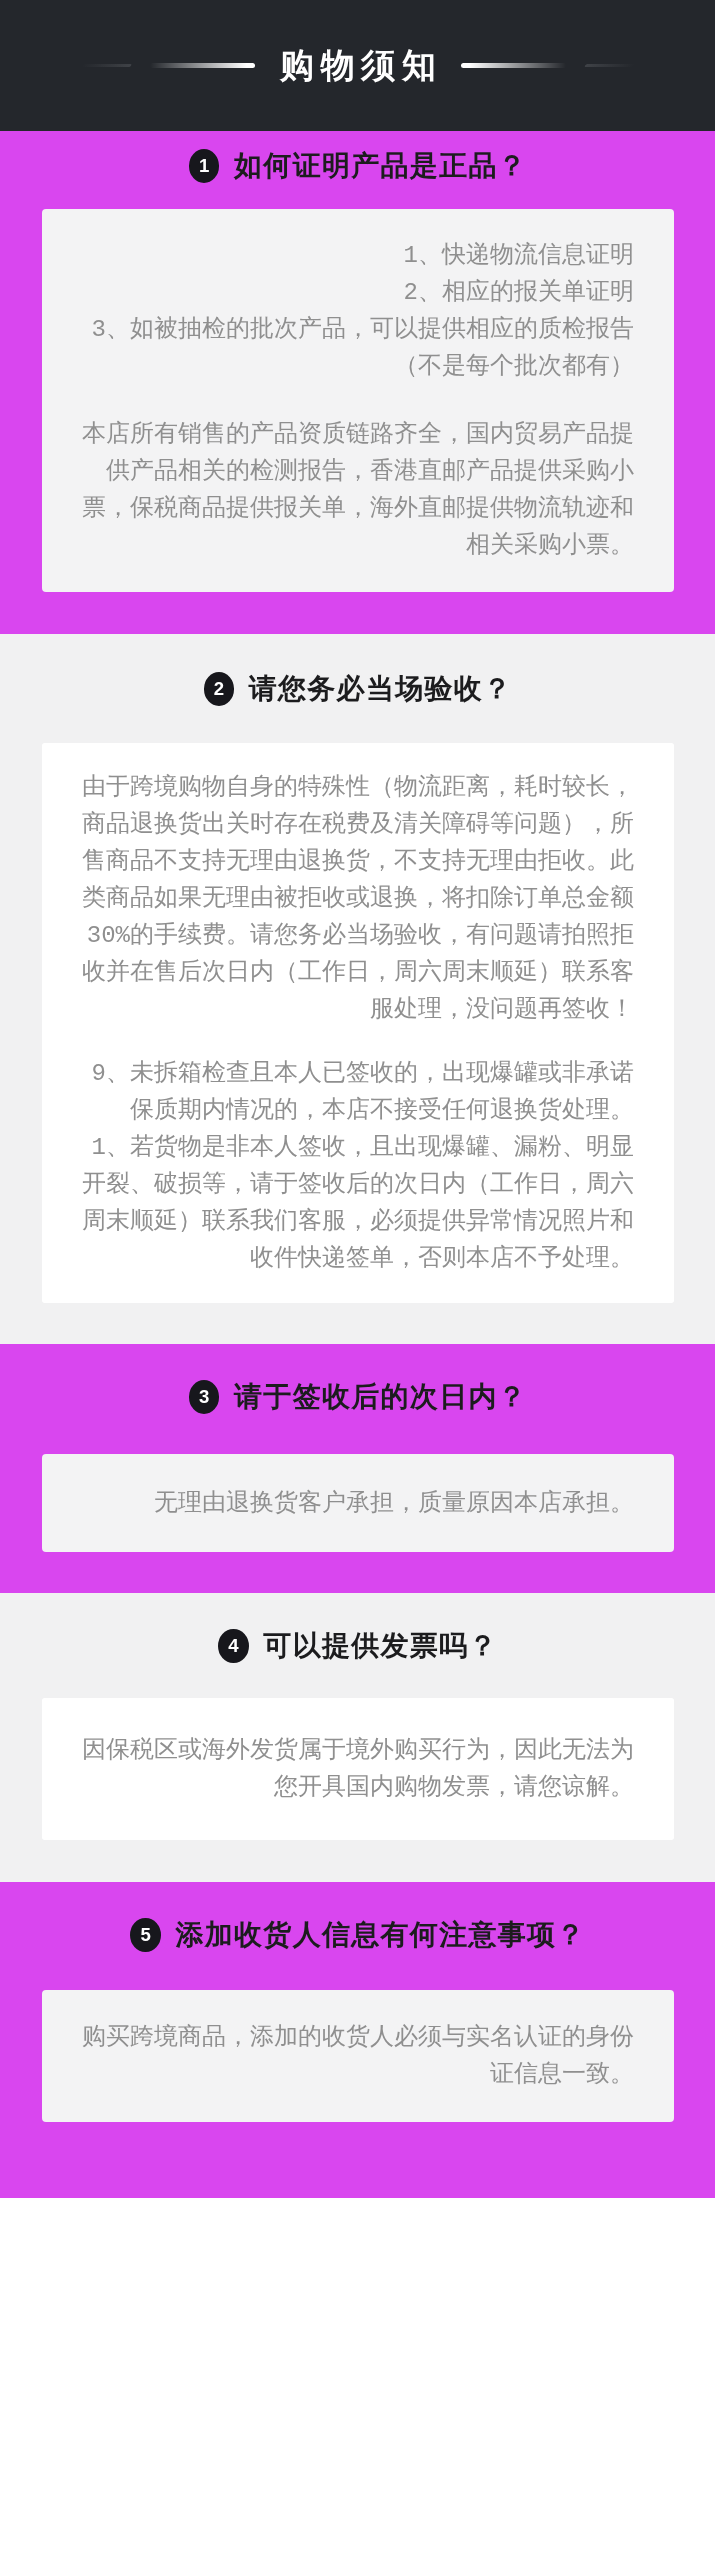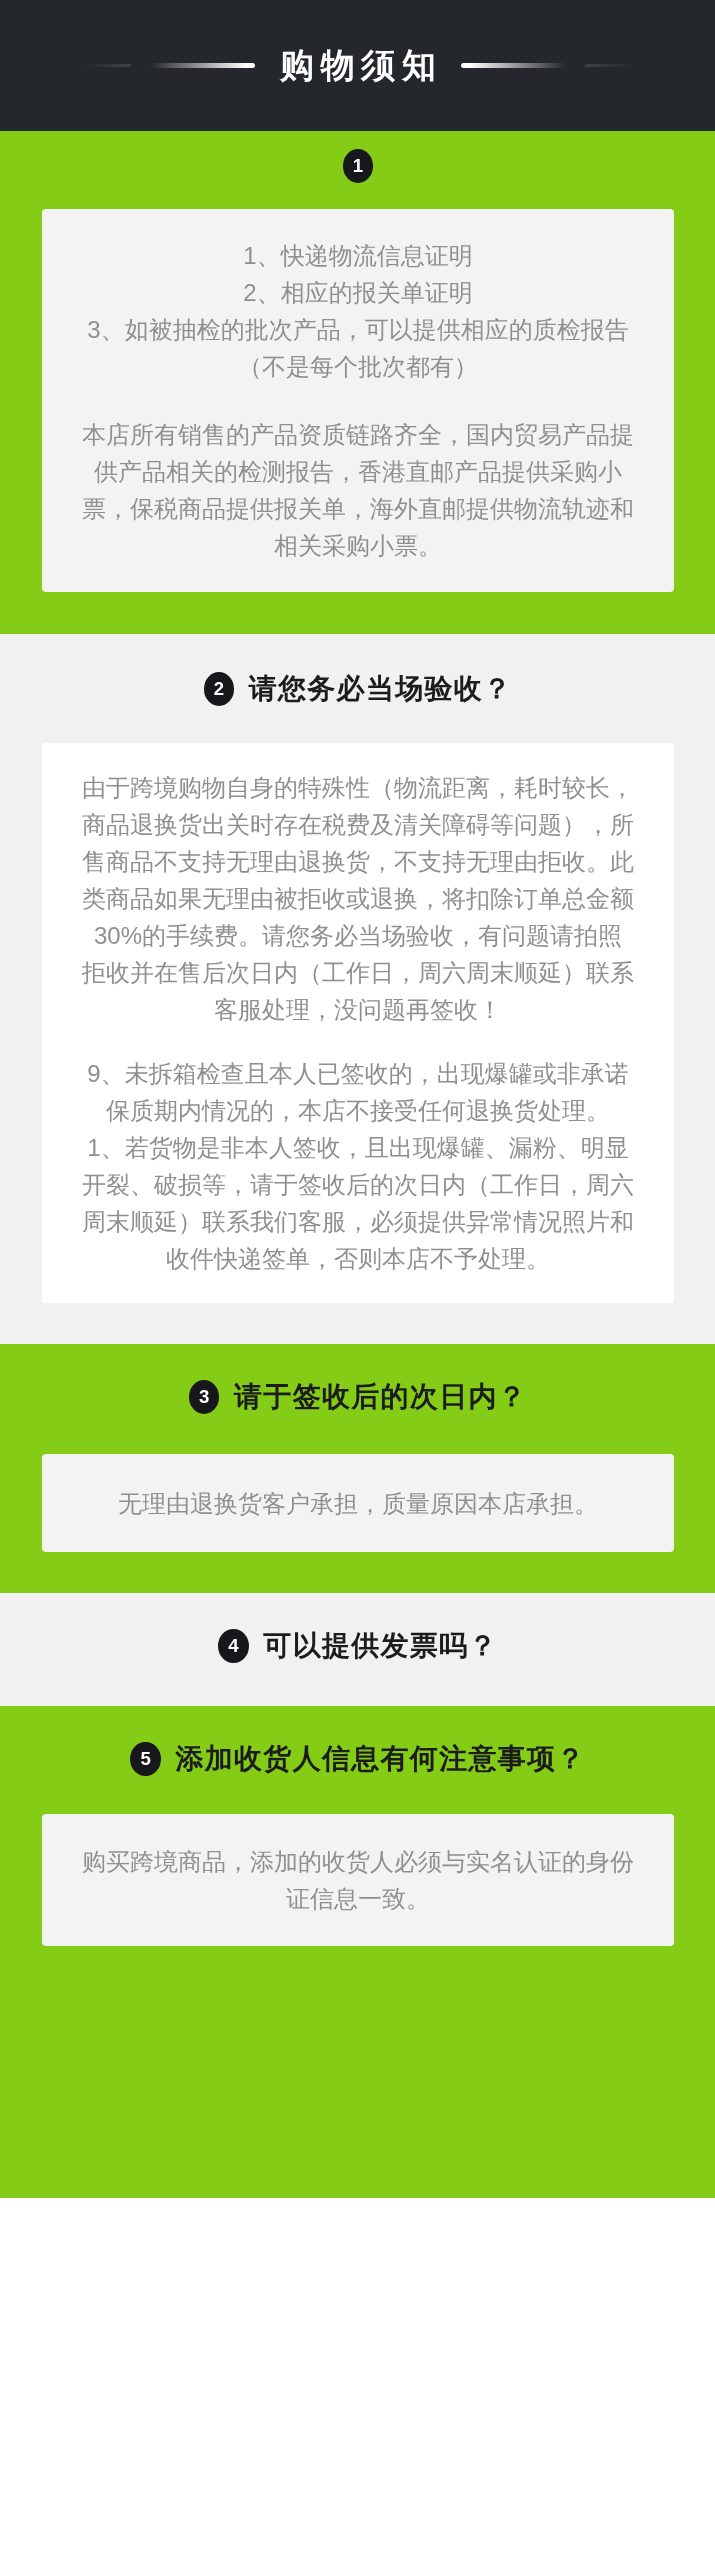--- a/index.html
+++ b/index.html
@@ -1,18 +1,18 @@
 <!DOCTYPE html>
 <html style="font-size:10.6px"><head>
 <meta charset="utf-8">
 <style>
   * { margin:0; padding:0; box-sizing:border-box; }
   html,body { background:#ffffff; }
   body { width:716px; font-family:"Liberation Sans","DejaVu Sans",sans-serif; }
-  .page { width:716px; height:2198px; background:#84cc16; overflow:hidden; }
+  .page { width:716px; height:2198px; background:#d946ef; overflow:hidden; }
 
   
   .banner {
     height:131px; background:#24272c;
     display:flex; align-items:center; justify-content:center; gap:18.6px;
   }
   .banner-title {
     color:#ffffff; font-size:34px; font-weight:700;
     letter-spacing:6.6px; padding-left:6.6px; white-space:nowrap;
   }
@@ -32,21 +32,21 @@
     background:#17171c; color:#ffffff;
     font-size:18.6px; font-weight:700;
     display:flex; align-items:center; justify-content:center;
     flex:0 0 auto;
   }
   .sec-title-text {
     font-size:28px; font-weight:700; color:#1c1c1e; letter-spacing:1.3px; white-space:nowrap;
   }
 
   
-  .txt { color:#8f8f8f; font-size:24px; line-height:37px; text-align:center; }
+  .txt { color:#8f8f8f; font-size:24px; line-height:37px; text-align:right;font-family:Liberation Mono, monospace; }
   .box { margin-left:42px; margin-right:42px; border-radius:4px; }
   .box-gray  { background:#f3f3f4; }
   .box-white { background:#ffffff; border-radius:2.7px; }
   .band { background:#f1f1f2; }
 
   .t1   { padding-top:33px; }
   .box1 { margin-top:41px; padding:28px 40px; }
   .gap-line  { height:30.5px; }
 
   .band2 { margin-top:42px; padding:37px 0 41px 0; }
@@ -70,20 +70,21 @@
   <div class="banner">
     <div class="streak streak-left"></div>
     <div class="hline hline-left"></div>
     <div class="banner-title">购物须知</div>
     <div class="hline hline-right"></div>
     <div class="streak streak-right"></div>
   </div>
 
   <div class="sec-title t1">
     <div class="badge">1</div>
+    <div class="sec-title-text">如何证明产品是正品？</div>
   </div>
   <div class="box box-gray box1">
     <div class="txt">1、快递物流信息证明</div>
     <div class="txt">2、相应的报关单证明</div>
     <div class="txt">3、如被抽检的批次产品，可以提供相应的质检报告</div>
     <div class="txt">（不是每个批次都有）</div>
     <div class="gap-line"></div>
     <div class="txt">本店所有销售的产品资质链路齐全，国内贸易产品提供产品相关的检测报告，香港直邮产品提供采购小票，保税商品提供报关单，海外直邮提供物流轨迹和相关采购小票。</div>
   </div>
 
@@ -106,20 +107,23 @@
   </div>
   <div class="box box-gray box3">
     <div class="txt">无理由退换货客户承担，质量原因本店承担。</div>
   </div>
 
   <div class="band band4">
     <div class="sec-title">
       <div class="badge">4</div>
       <div class="sec-title-text">可以提供发票吗？</div>
     </div>
+    <div class="box box-white box4">
+      <div class="txt">因保税区或海外发货属于境外购买行为，因此无法为您开具国内购物发票，请您谅解。</div>
+    </div>
   </div>
 
   <div class="sec-title t5">
     <div class="badge">5</div>
     <div class="sec-title-text">添加收货人信息有何注意事项？</div>
   </div>
   <div class="box box-gray box5">
     <div class="txt">购买跨境商品，添加的收货人必须与实名认证的身份证信息一致。</div>
   </div>
 

